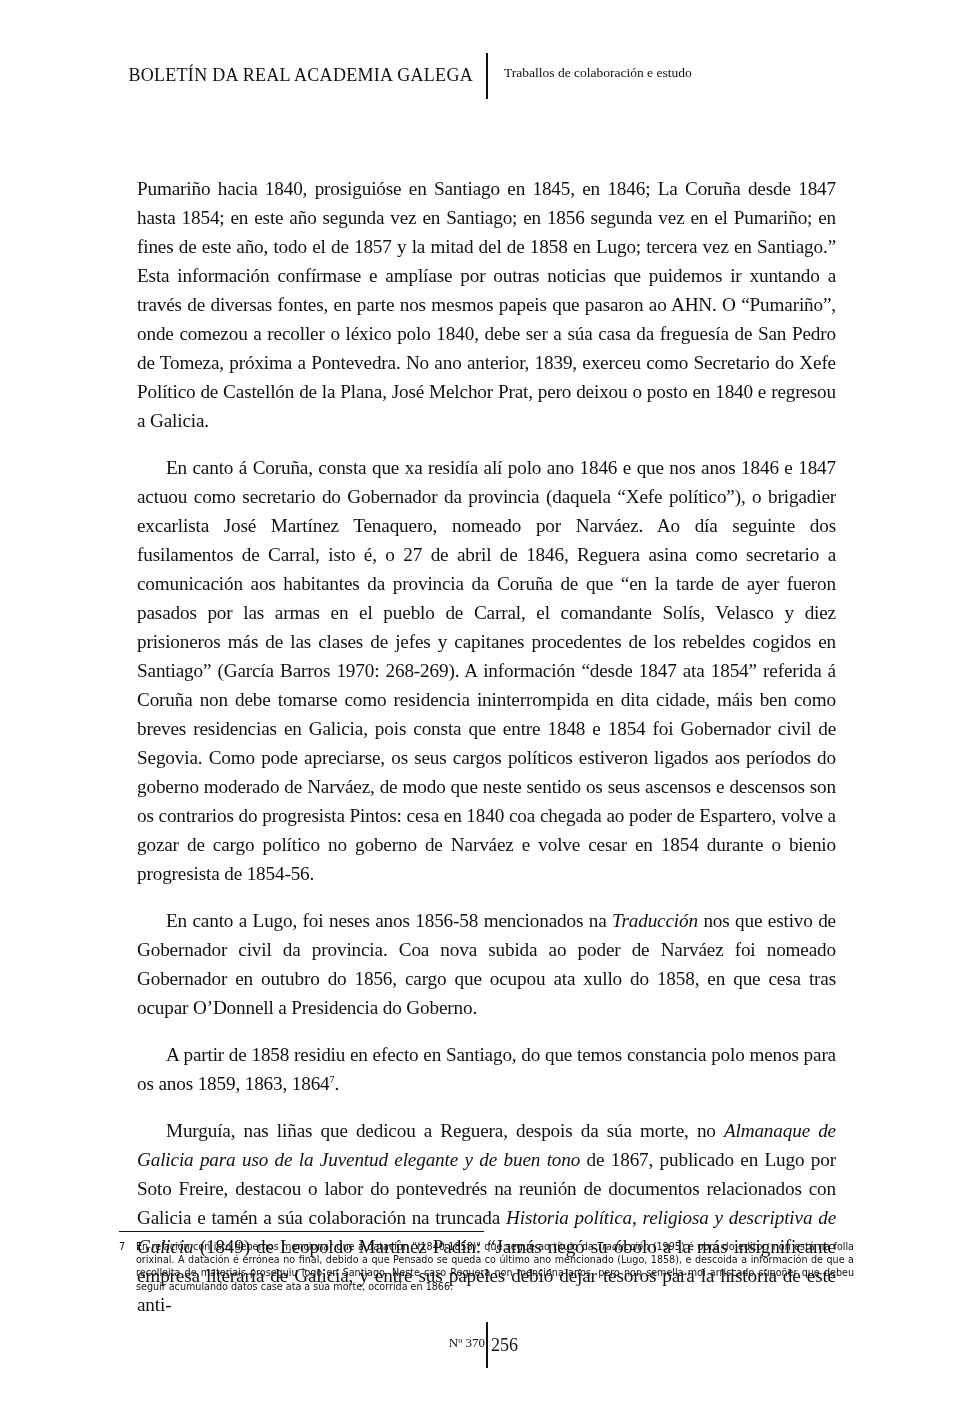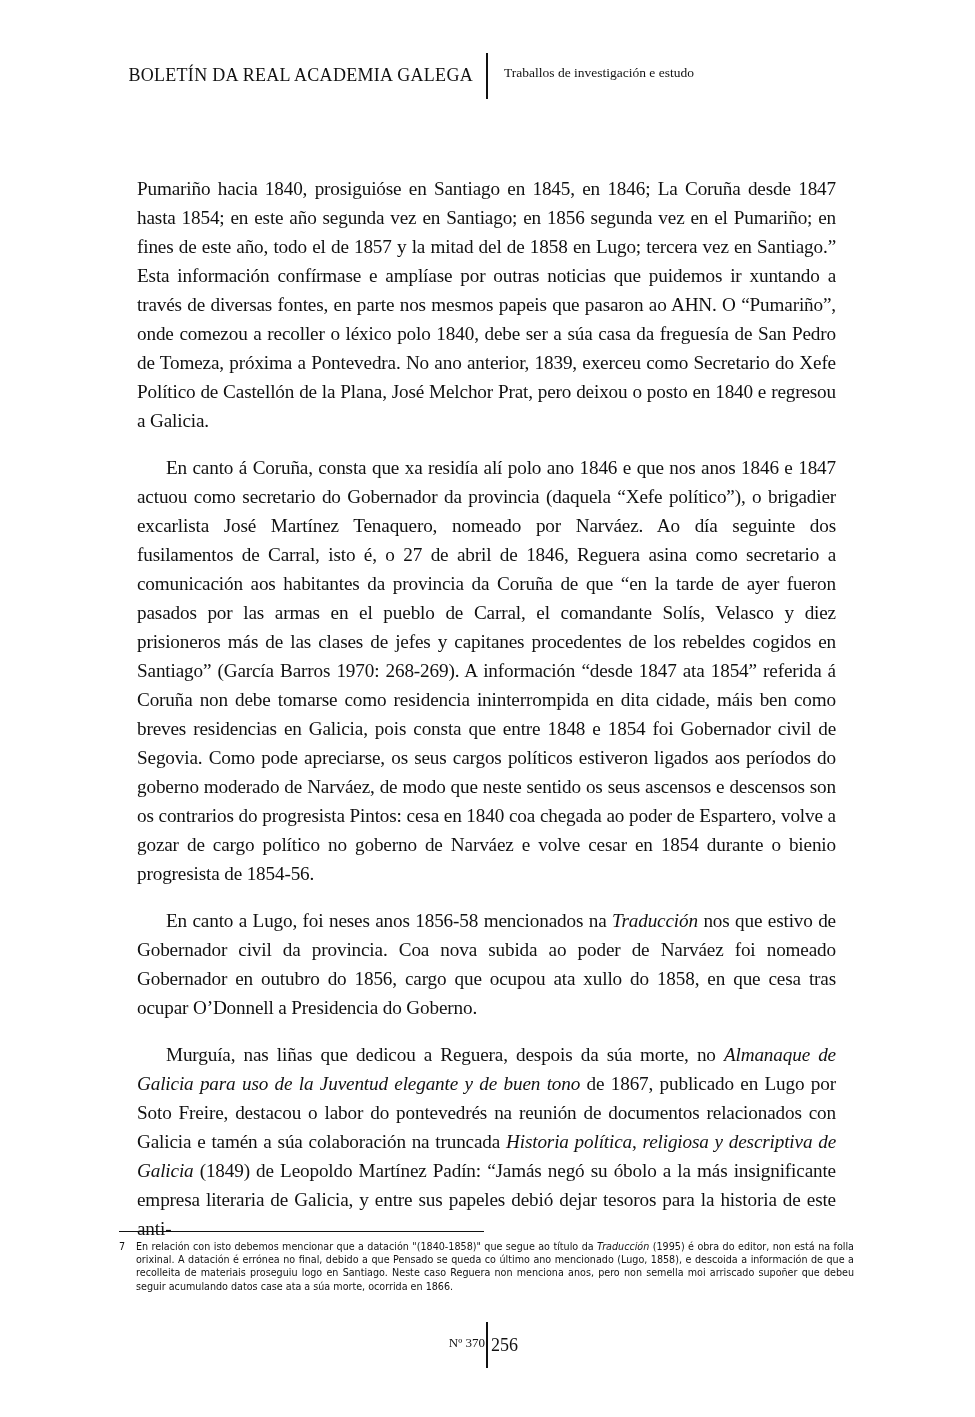--- a/index.html
+++ b/index.html
@@ -49,27 +49,28 @@
   .footer .page {
     position: absolute; left: 491px; top: 13px; font-size: 18px; white-space: nowrap;
   }
 </style>
 </head>
 <body>
 
 <div class="header">
   <span class="left">BOLETÍN DA REAL ACADEMIA GALEGA</span>
   <span class="divider"></span>
-  <span class="right">Traballos de investigación e estudo</span>
+  <span class="right">Traballos de colaboración e estudo</span>
 </div>
 
 <div class="body-text" id="body-text">
     <p><span>Pumariño hacia 1840, prosiguióse en Santiago en 1845, en 1846; La Coruña desde 1847 hasta 1854; en este año segunda vez en Santiago; en 1856 segunda vez en el Pumariño; en fines de este año, todo el de 1857 y la mitad del de 1858 en Lugo; tercera vez en Santiago.” Esta información confírmase e amplíase por outras noticias que puidemos ir xuntando a través de diversas fontes, en parte nos mesmos papeis que pasaron ao AHN. O “Pumariño”, onde comezou a recoller o léxico polo 1840, debe ser a súa casa da freguesía de San Pedro de Tomeza, próxima a Pontevedra. No ano anterior, 1839, exerceu como Secretario do Xefe Político de Castellón de la Plana, José Melchor Prat, pero deixou o posto en 1840 e regresou a Galicia.</span></p>
     <p class="indent"><span>En canto á Coruña, consta que xa residía alí polo ano 1846 e que nos anos 1846 e 1847 actuou como secretario do Gobernador da provincia (daquela “Xefe político”), o brigadier excarlista José Martínez Tenaquero, nomeado por Narváez. Ao día seguinte dos fusilamentos de Carral, isto é, o 27 de abril de 1846, Reguera asina como secretario a comunicación aos habitantes da provincia da Coruña de que “en la tarde de ayer fueron pasados por las armas en el pueblo de Carral, el comandante Solís, Velasco y diez prisioneros más de las clases de jefes y capitanes procedentes de los rebeldes cogidos en Santiago” (García Barros 1970: 268-269). A información “desde 1847 ata 1854” referida á Coruña non debe tomarse como residencia ininterrompida en dita cidade, máis ben como breves residencias en Galicia, pois consta que entre 1848 e 1854 foi Gobernador civil de Segovia. Como pode apreciarse, os seus cargos políticos estiveron ligados aos períodos do goberno moderado de Narváez, de modo que neste sentido os seus ascensos e descensos son os contrarios do progresista Pintos: cesa en 1840 coa chegada ao poder de Espartero, volve a gozar de cargo político no goberno de Narváez e volve cesar en 1854 durante o bienio progresista de 1854-56.</span></p>
     <p class="indent"><span>En canto a Lugo, foi neses anos 1856-58 mencionados na </span><em>Traducción</em><span> nos que estivo de Gobernador civil da provincia. Coa nova subida ao poder de Narváez foi nomeado Gobernador en outubro do 1856, cargo que ocupou ata xullo do 1858, en que cesa tras ocupar O’Donnell a Presidencia do Goberno.</span></p>
+    <p class="indent"><span>A partir de 1858 residiu en efecto en Santiago, do que temos constancia polo menos para os anos 1859, 1863, 1864</span><sup>7</sup><span>.</span></p>
     <p class="indent"><span>Murguía, nas liñas que dedicou a Reguera, despois da súa morte, no </span><em>Almanaque de Galicia para uso de la Juventud elegante y de buen tono</em><span> de 1867, publicado en Lugo por Soto Freire, destacou o labor do pontevedrés na reunión de documentos relacionados con Galicia e tamén a súa colaboración na truncada </span><em>Historia política</em><span>, </span><em>religiosa y descriptiva de Galicia</em><span> (1849) de Leopoldo Martínez Padín: “Jamás negó su óbolo a la más insignificante empresa literaria de Galicia, y entre sus papeles debió dejar tesoros para la historia de este anti-</span></p>
   </div>
 
 <div class="footnote-rule"></div>
 <div class="footnote">
   <span class="num">7</span>
   <div class="txt" id="footnote-text"><span>En relación con isto debemos mencionar que a datación "(1840-1858)" que segue ao título da </span><em>Traducción</em><span> (1995) é obra do editor, non está na folla orixinal. A datación é errónea no final, debido a que Pensado se queda co último ano mencionado (Lugo, 1858), e descoida a información de que a recolleita de materiais proseguiu logo en Santiago. Neste caso Reguera non menciona anos, pero non semella moi arriscado supoñer que debeu seguir acumulando datos case ata a súa morte, ocorrida en 1866.</span></div>
 </div>
 
 <div class="footer">

